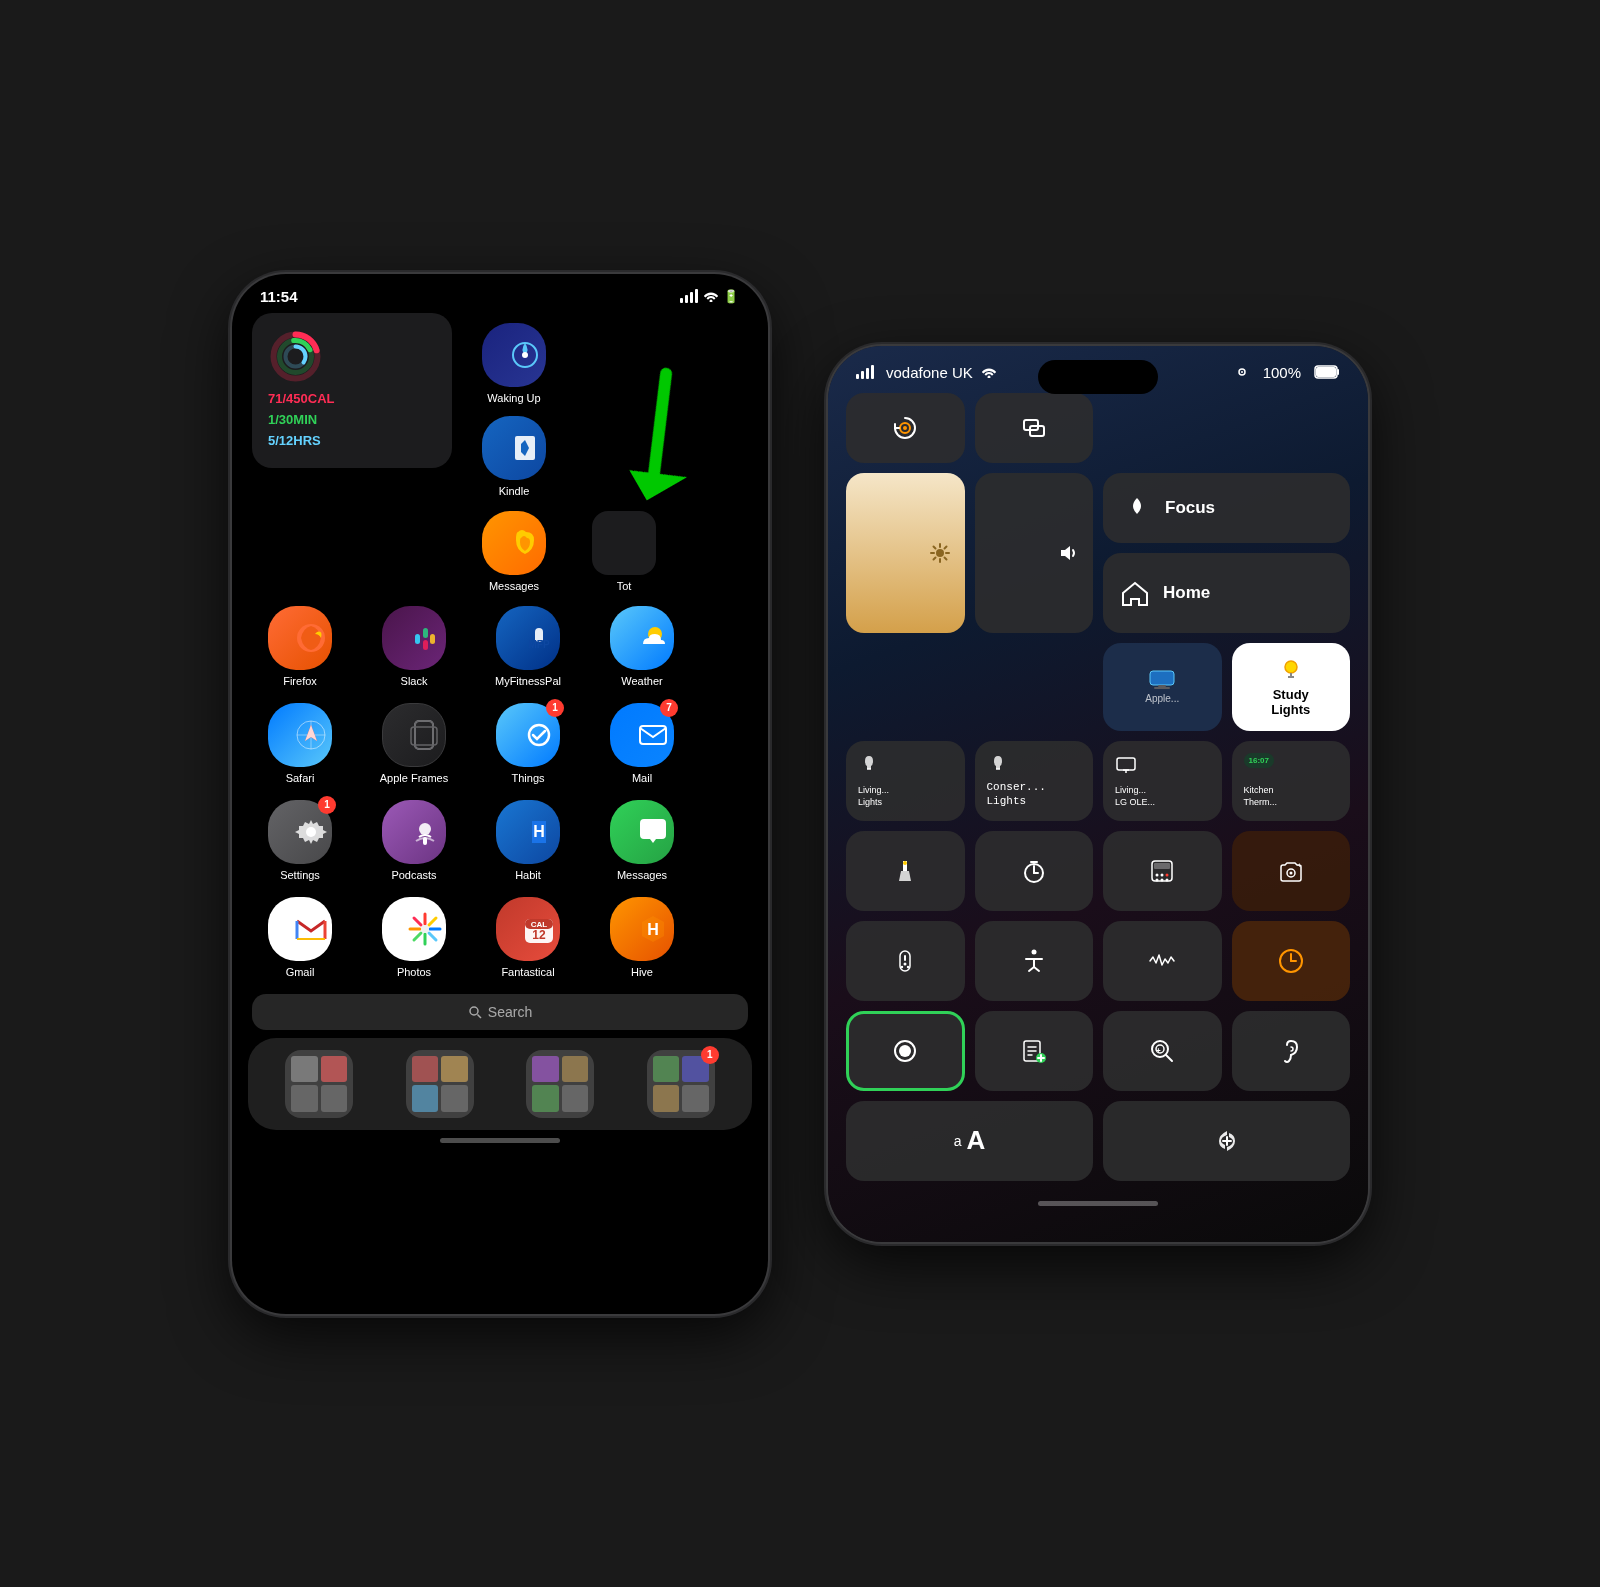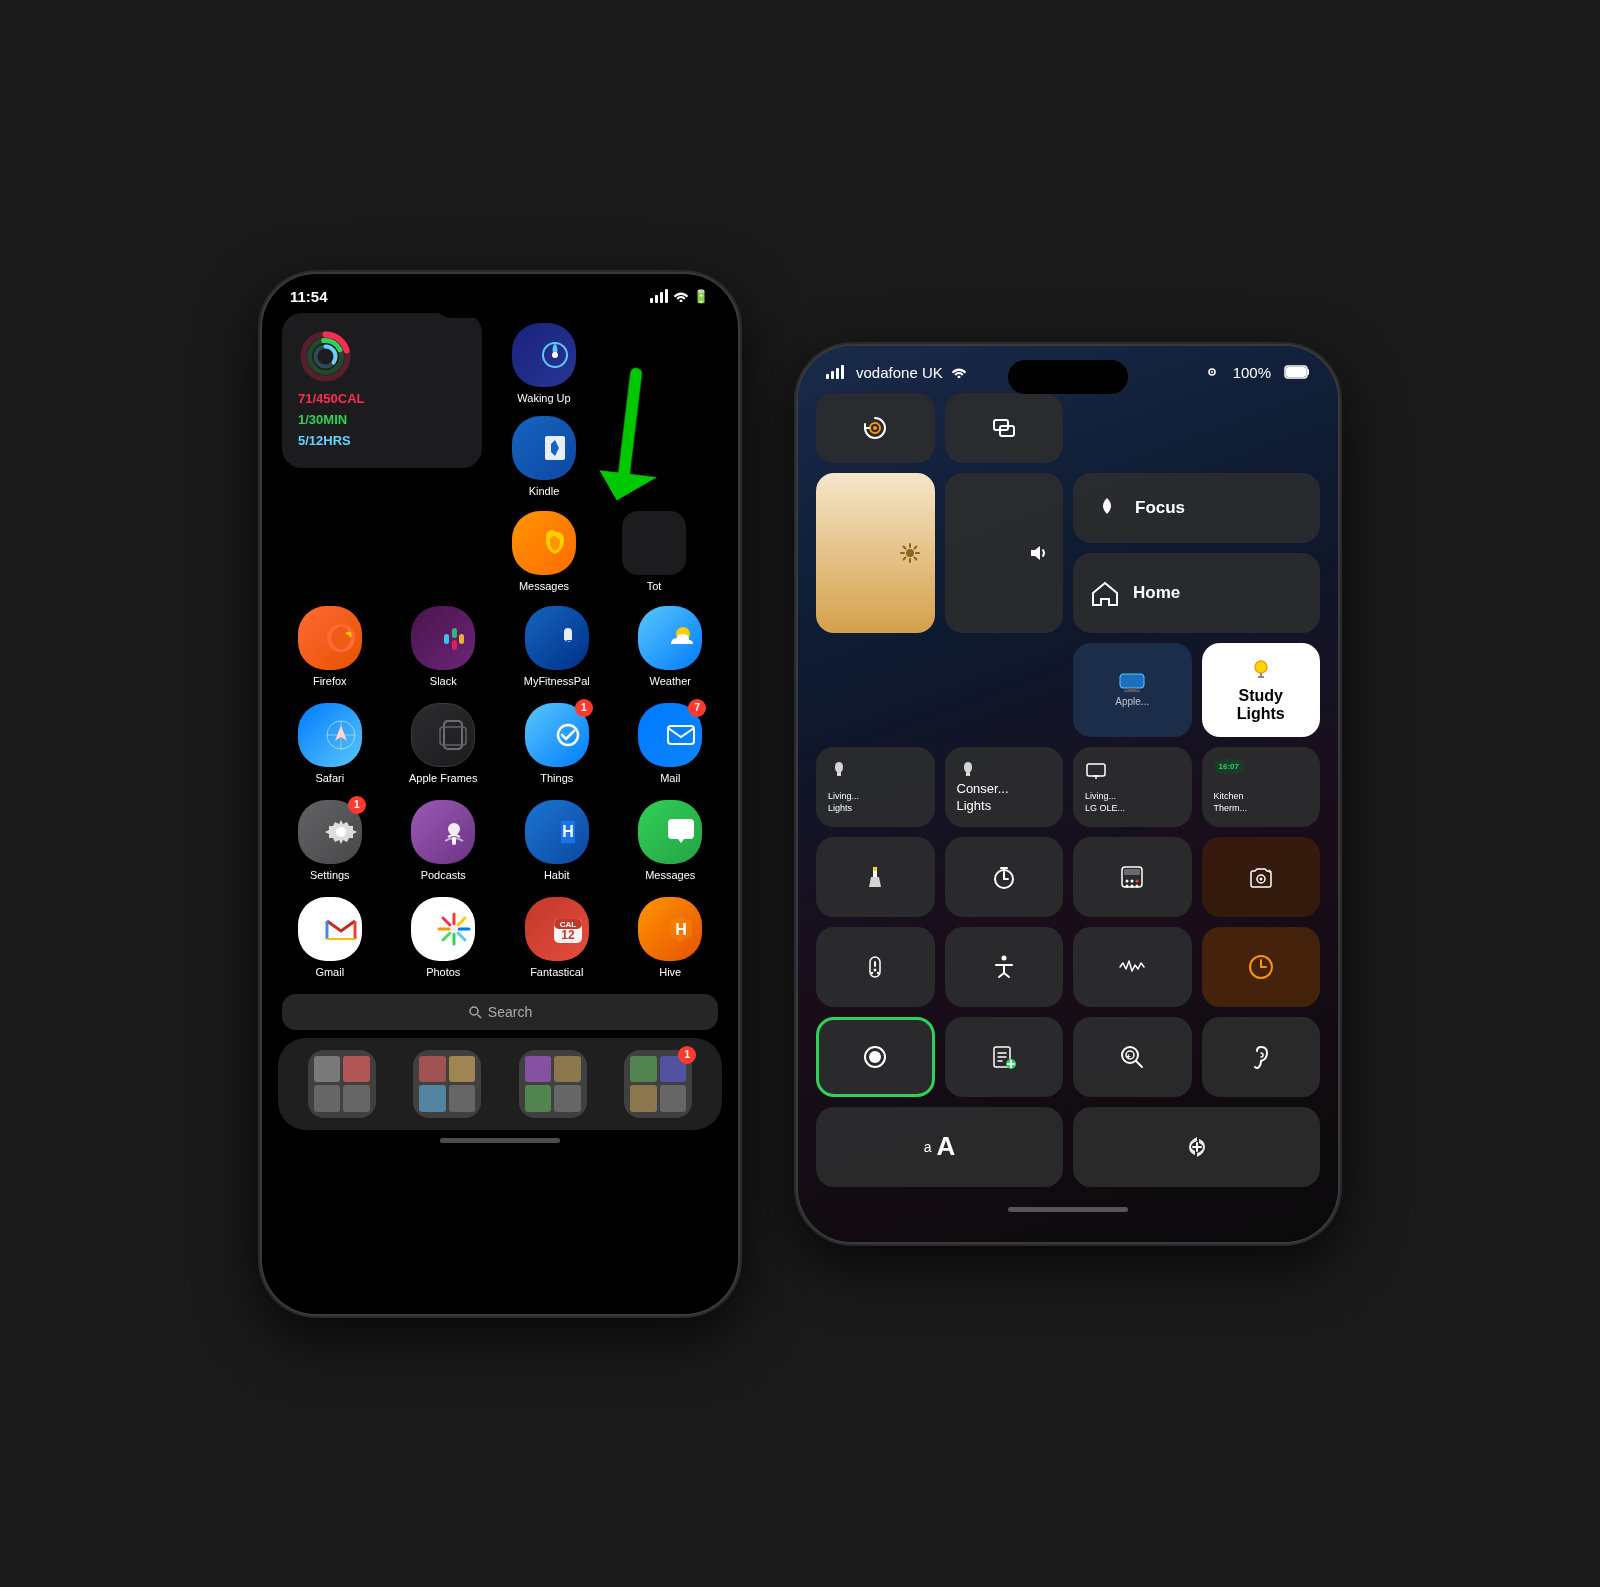--- a/index.html
+++ b/index.html
@@ -18,21 +18,21 @@
     .phone-frame {
       border-radius: 54px;
       background: #1c1c1e;
       position: relative;
       overflow: hidden;
       box-shadow: 0 0 0 2px #3a3a3c, 0 0 0 4px #2a2a2c, 0 20px 60px rgba(0,0,0,0.8);
     }
 
     
     .phone-left {
-      width: 476px;
+      width: 536px;
       height: 1040px;
       background: #000;
     }
 
     .phone-left .notch {
       position: absolute;
       top: 12px;
       left: 50%;
       transform: translateX(-50%);
       width: 130px;
@@ -831,36 +831,36 @@
         <rect x="6" y="18" width="16" height="2" rx="1" fill="#5a5a5e"></rect>
       </svg>
       <div class="tile-label">Apple...</div>
     </div>
     <div class="cc-tile cc-studylights" style="background:#fff; color:#000;">
       <svg width="26" height="26" viewBox="0 0 26 26">
         <circle cx="13" cy="10" r="6" fill="#ffd700" stroke="#f0a000" stroke-width="1.5"></circle>
         <path d="M13 16 L13 20" stroke="#888" stroke-width="2"></path>
         <path d="M10 20 L16 20" stroke="#888" stroke-width="2"></path>
       </svg>
-      <div style="font-size:16px; font-weight:600; color:#000; margin-top:4px;">Study<br>Lights</div>
+      <div style="font-size:13px; font-weight:600; color:#000; margin-top:4px;">Study<br>Lights</div>
     </div>
 
     <div class="cc-light-tile">
       <svg width="22" height="22" viewBox="0 0 22 22">
         <path d="M11 3 Q7 3 7 8 Q7 12 9 13 L9 16 L13 16 L13 13 Q15 12 15 8 Q15 3 11 3z" fill="#fff" opacity="0.8"></path>
         <line x1="9" y1="16" x2="13" y2="16" stroke="#fff" stroke-width="1.5"></line>
       </svg>
       <div style="font-size:9px; line-height:1.3;">Living...<br>Lights</div>
     </div>
     <div class="cc-light-tile">
       <svg width="22" height="22" viewBox="0 0 22 22">
         <path d="M11 3 Q7 3 7 8 Q7 12 9 13 L9 16 L13 16 L13 13 Q15 12 15 8 Q15 3 11 3z" fill="#fff" opacity="0.8"></path>
         <line x1="9" y1="16" x2="13" y2="16" stroke="#fff" stroke-width="1.5"></line>
       </svg>
-      <div style="font-size:13px; line-height:1.3;">Conser...<br>Lights</div>
+      <div style="font-size:11px; line-height:1.3;font-family:Liberation Mono, monospace;">Conser...<br>Lights</div>
     </div>
     <div class="cc-light-tile">
       <svg width="22" height="22" viewBox="0 0 22 22">
         <rect x="2" y="5" width="18" height="12" rx="2" fill="none" stroke="#fff" stroke-width="1.5"></rect>
         <line x1="8" y1="17" x2="14" y2="17" stroke="#fff" stroke-width="1.5"></line>
         <line x1="11" y1="17" x2="11" y2="20" stroke="#fff" stroke-width="1.5"></line>
       </svg>
       <div style="font-size:9px; line-height:1.3;">Living...<br>LG OLE...</div>
     </div>
     <div class="cc-light-tile" style="background: rgba(44,44,46,0.9);">

